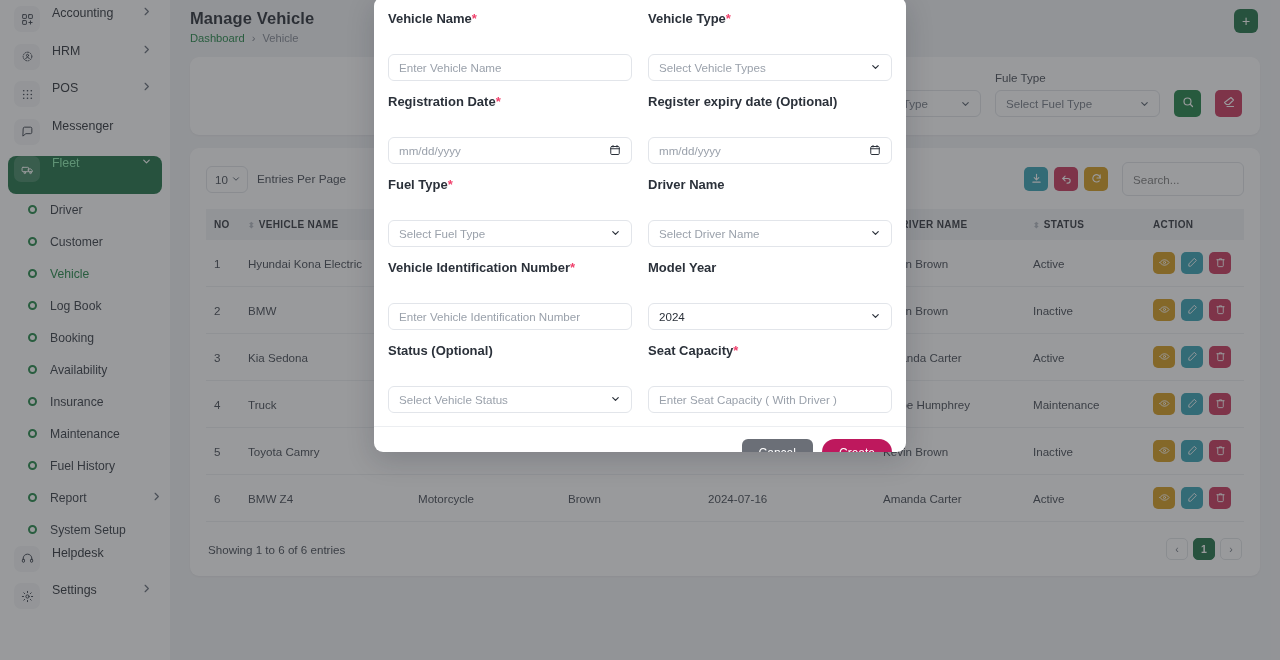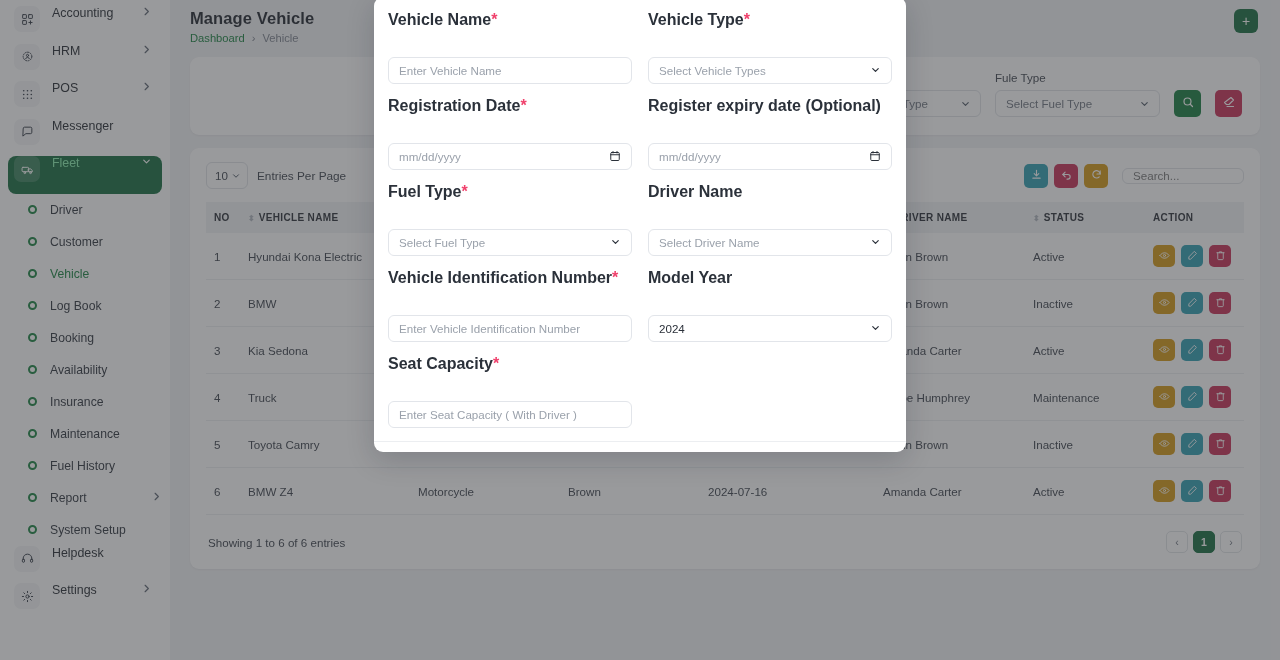--- a/index.html
+++ b/index.html
@@ -110,21 +110,21 @@
     border: 1px solid #dfe2e7; border-radius: 6px;
     font-size: 11.6px; color: #3c424c;
     display: flex; align-items: center; padding-left: 8px; cursor: pointer;
   }
   .epp .mini .cv { position: absolute; right: 6px; top: 50%; transform: translateY(-50%); color: #4b5563;}
   .epp .txt { font-size: 11.8px; color: #3c424c; }
   .tbar-right { margin-left: auto; display: flex; align-items: center; gap: 6px; }
   .sq { width: 24px; height: 24px; border-radius: 5px; border: none; color:#fff; cursor: pointer;
         display: flex; align-items: center; justify-content: center; }
   .search-box {
-    margin-left: 8px; width: 122px; height: 16px;
+    margin-left: 8px; width: 122px; height: 34px;
     border: 1px solid #dfe2e7; border-radius: 6px;
     padding: 0 10px; font-size: 11.6px; color: #6d747f;
     background: #fff; outline: none;
     font-family: "Liberation Sans", sans-serif;
   }
 
   table { width: 100%; border-collapse: collapse; margin-top: 13px; }
   thead th {
     text-align: left; background: #f1f2f4;
     font-size: 10px; font-weight: 700; color: #262b33;
@@ -166,21 +166,21 @@
     background: #fff; border-radius: 9px;
     box-shadow: 0 8px 28px rgba(16,24,40,.18);
     z-index: 50;
     display: flex; flex-direction: column;
     overflow: hidden;
   }
   .modal-body { padding: 14px 14px 0 14px; flex: 1 1 auto; }
   .grid2 { display: grid; grid-template-columns: 1fr 1fr; column-gap: 16px; row-gap: 0; }
   .field { margin-bottom: 13px; }
   .field > label {
-    display: block; font-size: 16px; font-weight: 700;
+    display: block; font-size: 13px; font-weight: 700;
     color: #2b313a; margin-bottom: 6px;
   }
   .field > label .req { color: #f0416c; font-weight: 700; }
   .ctl {
     position: relative; width: 100%; height: 27px;
     border: 1px solid #e2e5ea; border-radius: 6px;
     background: #fff;
     display: flex; align-items: center;
     padding: 0 24px 0 10px;
     font-size: 11.6px; color: #9aa1ab;
@@ -740,20 +740,29 @@
           <div class="field">
             <label><span>Model Year</span></label>
             <div class="ctl filled">
               <span>2024</span>
               <span class="cv"><svg width="11" height="11" viewBox="0 0 24 24" fill="none" stroke="currentColor" stroke-width="2.6" stroke-linecap="round" stroke-linejoin="round">
                   <polyline points="6 9 12 15 18 9"></polyline>
                 </svg></span>
             </div>
           </div>
           <div class="field">
+            <label><span>Status (Optional)</span></label>
+            <div class="ctl">
+              <span>Select Vehicle Status</span>
+              <span class="cv"><svg width="11" height="11" viewBox="0 0 24 24" fill="none" stroke="currentColor" stroke-width="2.6" stroke-linecap="round" stroke-linejoin="round">
+                  <polyline points="6 9 12 15 18 9"></polyline>
+                </svg></span>
+            </div>
+          </div>
+          <div class="field">
             <label><span>Seat Capacity</span><span class="req">*</span></label>
             <div class="ctl">
               <span>Enter Seat Capacity ( With Driver )</span>
             </div>
           </div>
         </div>
     </div>
     <div class="modal-foot">
       <button class="mbtn cancel">Cancel</button>
       <button class="mbtn create">Create</button>

